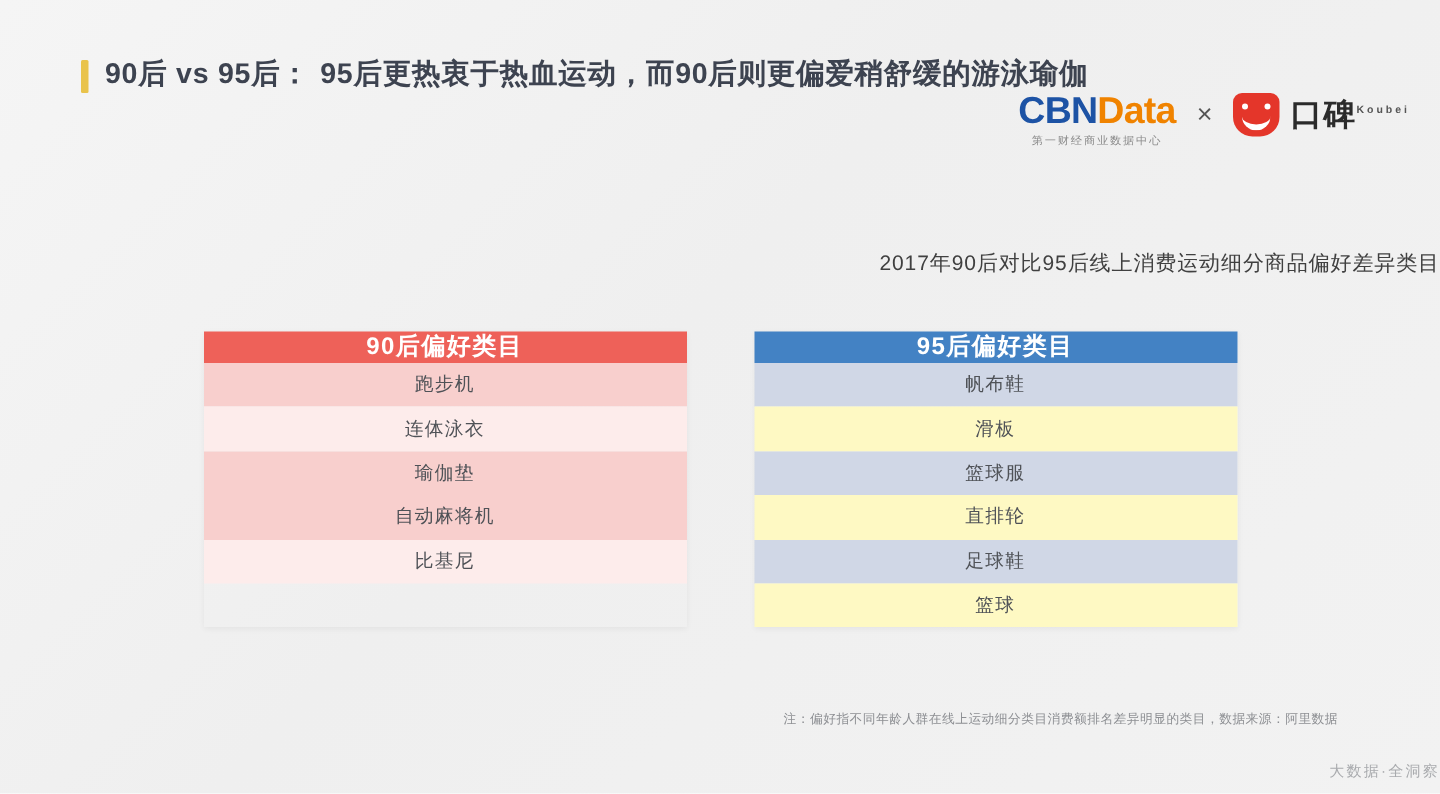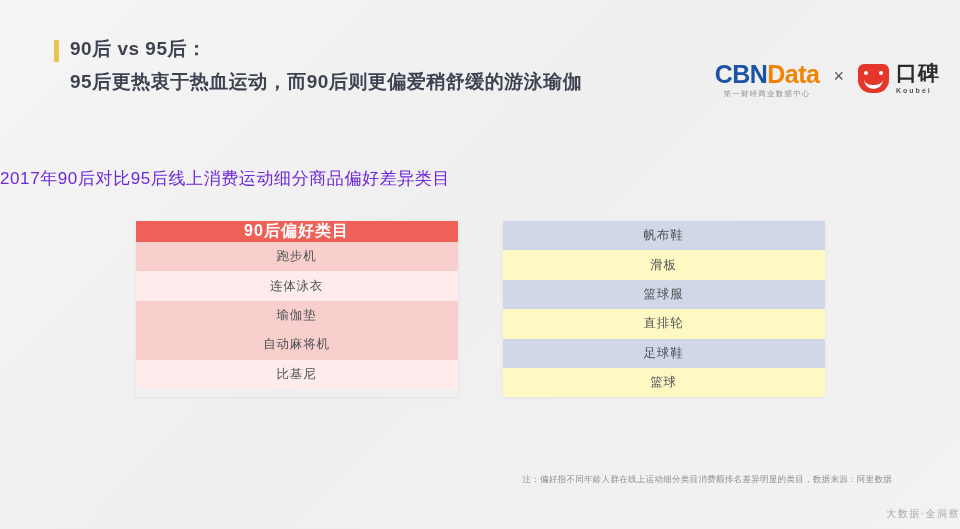--- a/index.html
+++ b/index.html
@@ -81,21 +81,21 @@
     position: absolute;
     left: 6px;
     right: 6px;
     top: 9px;
     height: 12px;
     border-bottom: 4px solid #ffffff;
     border-radius: 0 0 14px 14px;
   }
   .koubei-text {
     display: flex;
-    flex-direction: column;
+    flex-direction: row;
     line-height: 1;
   }
   .koubei-cn {
     font-size: 21px;
     font-weight: bold;
     color: #2b2b2b;
     letter-spacing: 1px;
   }
   .koubei-en {
     font-size: 7px;
@@ -117,41 +117,41 @@
   .title-bar {
     width: 5px;
     height: 22px;
     background: #e9c34b;
     border-radius: 1px;
     margin-top: 4px;
     flex: none;
   }
   .title-lines {
     display: flex;
-    flex-direction: column;
+    flex-direction: row;
     gap: 7px;
   }
   .title-line {
     font-size: 19px;
     font-weight: bold;
     color: #3d4350;
     letter-spacing: 0.5px;
     white-space: nowrap;
     font-family: "Liberation Sans", "DejaVu Sans", sans-serif;
   }
 
   
   .chart-caption {
     position: absolute;
     top: 167px;
     left: 0;
     width: 100%;
-    text-align: left;
-    font-size: 17px;
-    color: #6d28d9;
+    text-align: right;
+    font-size: 14px;
+    color: #404040;
     letter-spacing: 0.6px;
   }
 
   
   .tables {
     position: absolute;
     top: 221px;
     left: 0;
     width: 100%;
     display: flex;
@@ -248,20 +248,21 @@
   <div class="pref-table red">
     <div class="table-header red">90后偏好类目</div>
     <div class="table-row odd">跑步机</div>
     <div class="table-row even">连体泳衣</div>
     <div class="table-row odd">瑜伽垫</div>
     <div class="table-row odd">自动麻将机</div>
     <div class="table-row even">比基尼</div>
   </div>
 
   <div class="pref-table blue">
+    <div class="table-header blue">95后偏好类目</div>
     <div class="table-row odd">帆布鞋</div>
     <div class="table-row even">滑板</div>
     <div class="table-row odd">篮球服</div>
     <div class="table-row even">直排轮</div>
     <div class="table-row odd">足球鞋</div>
     <div class="table-row even">篮球</div>
   </div>
 
 </div>
 

